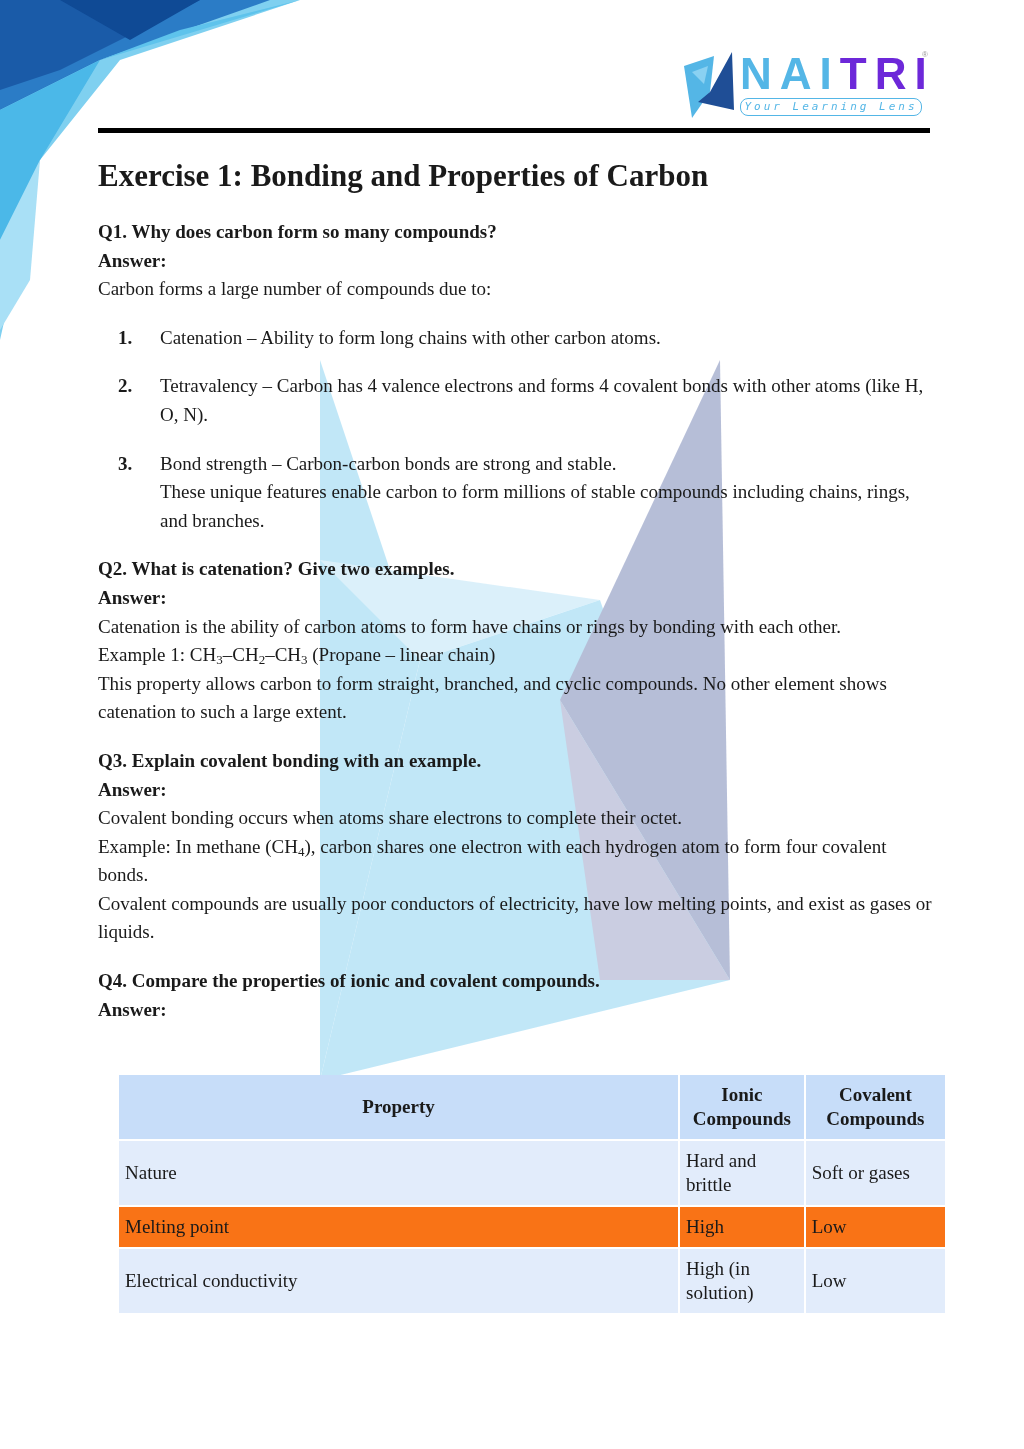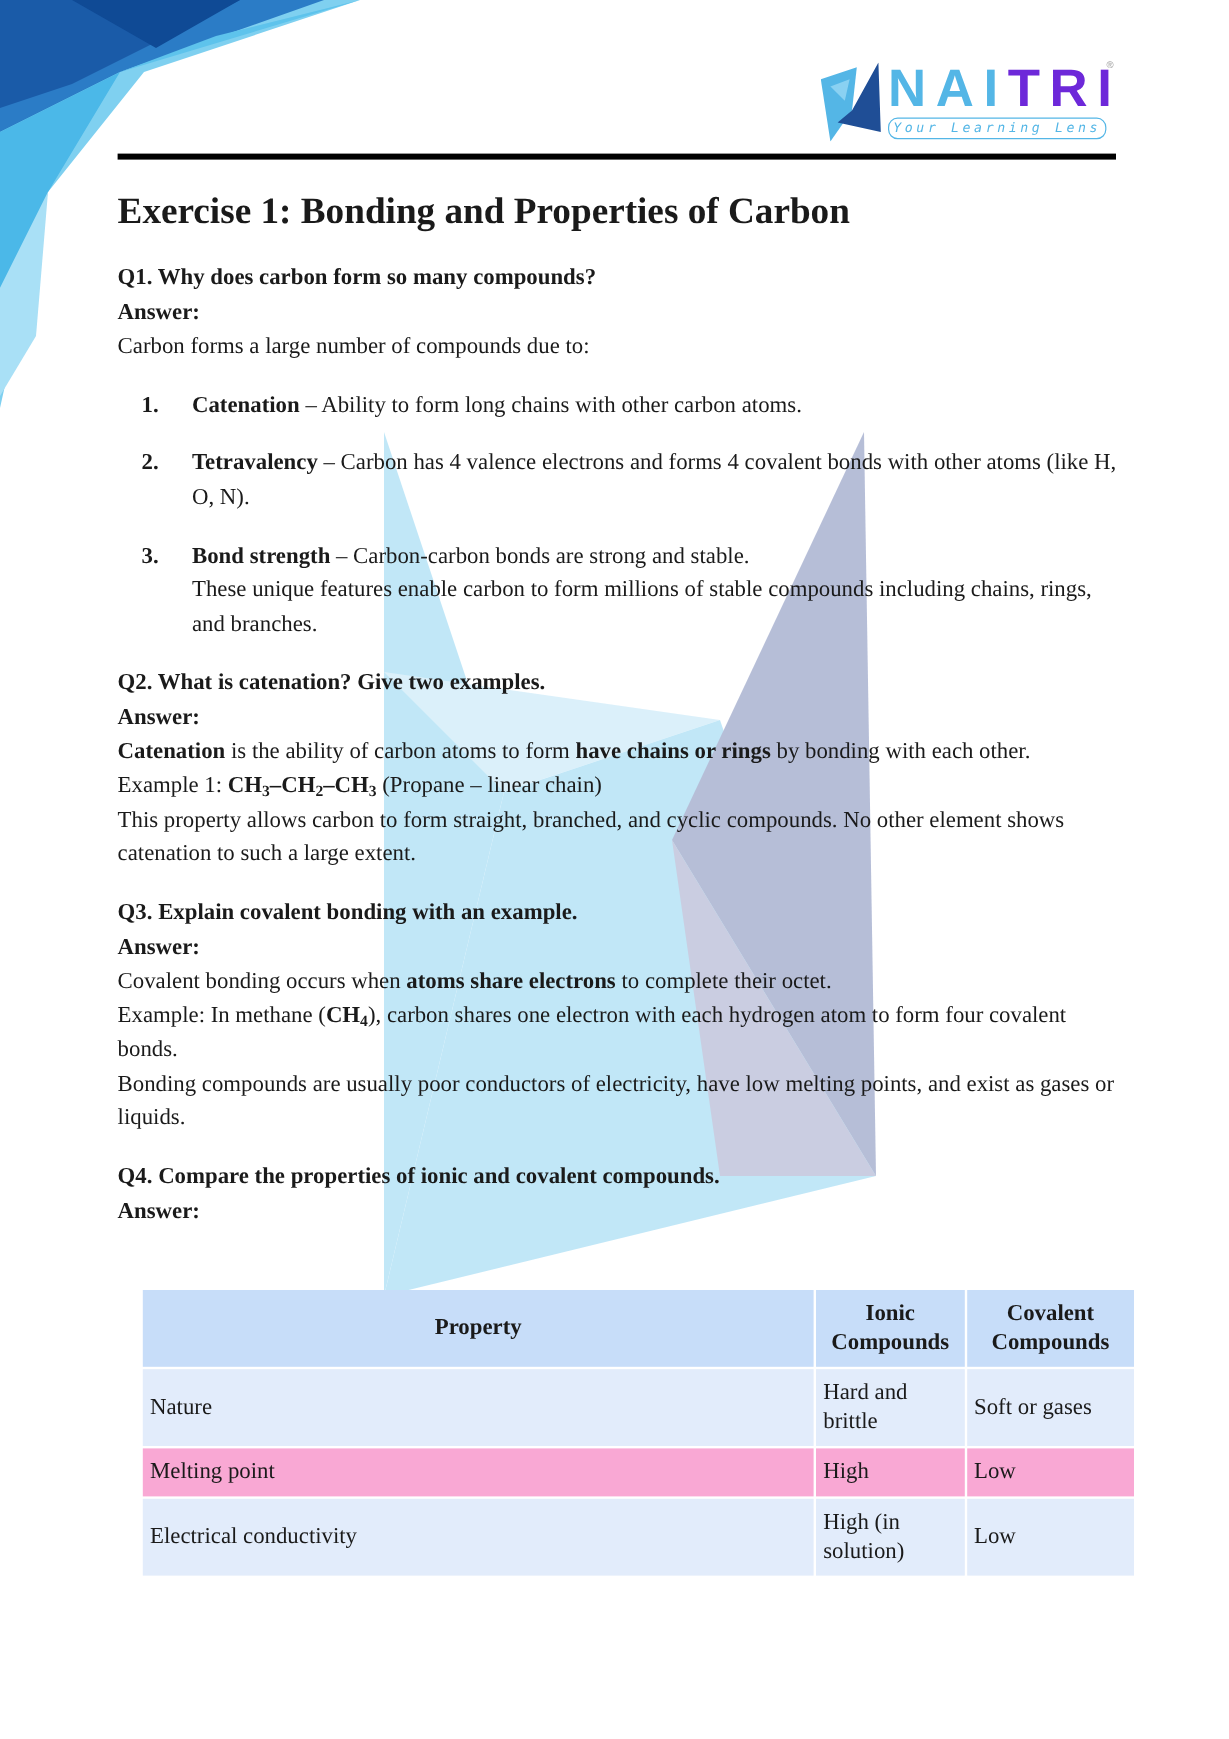--- a/index.html
+++ b/index.html
@@ -28,31 +28,31 @@
   .logo .reg { position: absolute; left: 238px; top: 0; font-size: 8px; color: #999; font-family: "Liberation Sans", sans-serif; }
   .rule { position: absolute; left: 98px; top: 128px; width: 832px; height: 5px; background: #000; z-index: 2; }
   .content { position: absolute; left: 98px; top: 154px; width: 840px; z-index: 2; font-size: 19px; line-height: 28.6px; }
   h1 { font-size: 31px; font-weight: bold; margin: 0 0 20px 0; line-height: 44px; }
   .q { font-weight: bold; margin: 0; }
   .p { margin: 0; }
   .gap { height: 20px; }
   ol { list-style: none; margin: 20px 0 0 0; padding: 0; }
   ol li { position: relative; padding-left: 62px; margin-bottom: 20px; }
   ol li .num { position: absolute; left: 20px; top: 0; font-weight: bold; }
-  b { font-weight: bold; margin-top: 22px; }
+  b { font-weight: normal; margin-top: 22px; }
   sub { font-size: 13px; vertical-align: -3px; line-height: 0; }
   table {
     position: absolute; left: 117px; top: 1073px; width: 830px;
     border-collapse: separate; border-spacing: 2px;
     font-size: 19px; line-height: 24px; z-index: 2;
   }
   th { background: #c7ddf9; font-weight: bold; text-align: center; padding: 8px 6px; }
   td { padding: 8px 6px; text-align: left; vertical-align: middle; }
   tr.odd td { background: #e2ecfb; }
-  tr.even td { background: #f9a8d4; }
+  tr.even td { background: #f97316; }
   .c1 { width: 558px; }
   .c2 { width: 112px; }
   .c3 { width: 128px; }
 </style>
 </head>
 <body>
 
 <svg class="corner" viewBox="0 0 300 340">
   <polygon points="0,0 300,0 120,60 40,160 0,340" fill="#7fd0f0"></polygon>
   <polygon points="0,0 270,0 100,60 0,110" fill="#2b7cc6"></polygon>
@@ -118,21 +118,21 @@
     <p class="p">This property allows carbon to form straight, branched, and cyclic compounds. No other element shows catenation to such a large extent.</p>
   </section>
 
   <div class="gap"></div>
 
   <section>
     <p class="q">Q3. Explain covalent bonding with an example.</p>
     <p class="q">Answer:</p>
     <p class="p"><span>Covalent bonding occurs when </span><b>atoms share electrons</b><span> to complete their octet.</span></p>
     <p class="p"><span>Example: In methane (</span><b><span>CH</span><sub>4</sub></b><span>), carbon shares one electron with each hydrogen atom to form four covalent bonds.</span></p>
-    <p class="p">Bonding compounds are usually poor conductors of electricity, have low melting points, and exist as gases or liquids.</p>
+    <p class="p">Covalent compounds are usually poor conductors of electricity, have low melting points, and exist as gases or liquids.</p>
   </section>
 
   <div class="gap"></div>
 
   <section>
     <p class="q">Q4. Compare the properties of ionic and covalent compounds.</p>
     <p class="q">Answer:</p>
   </section>
 </div>
 

